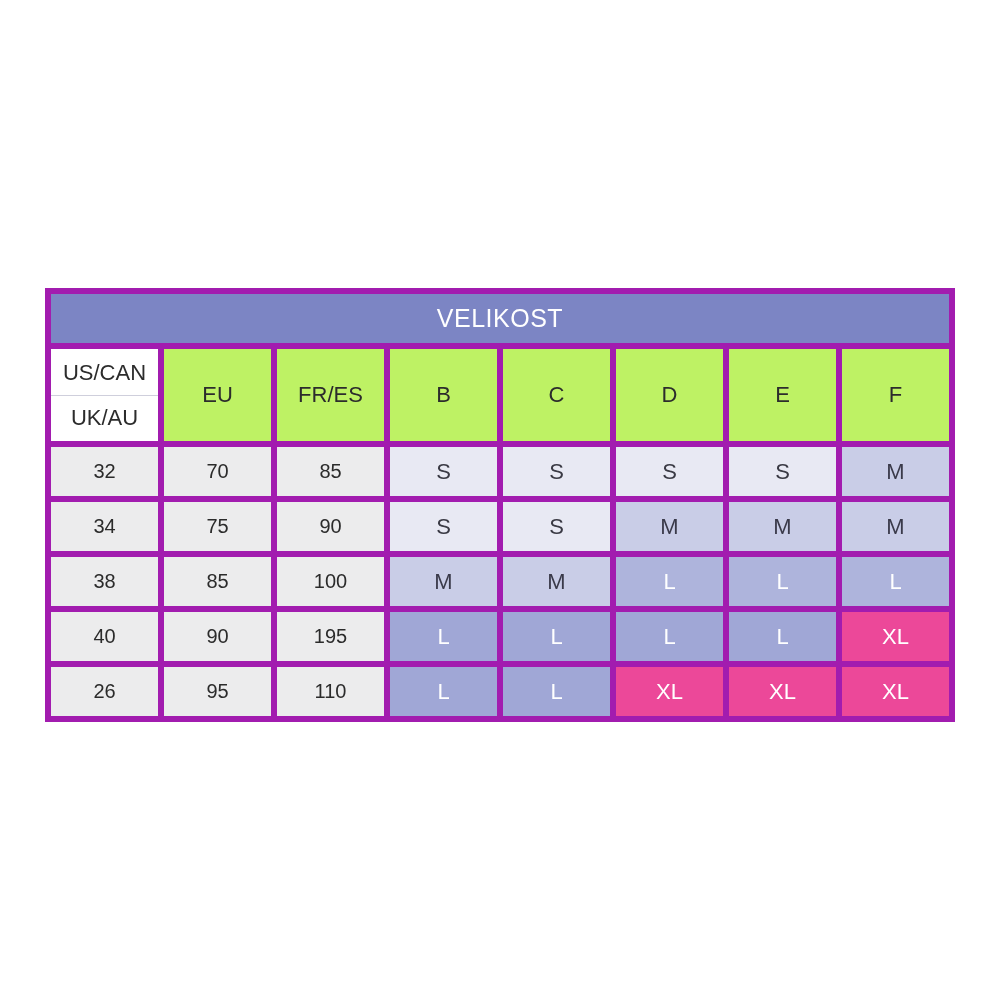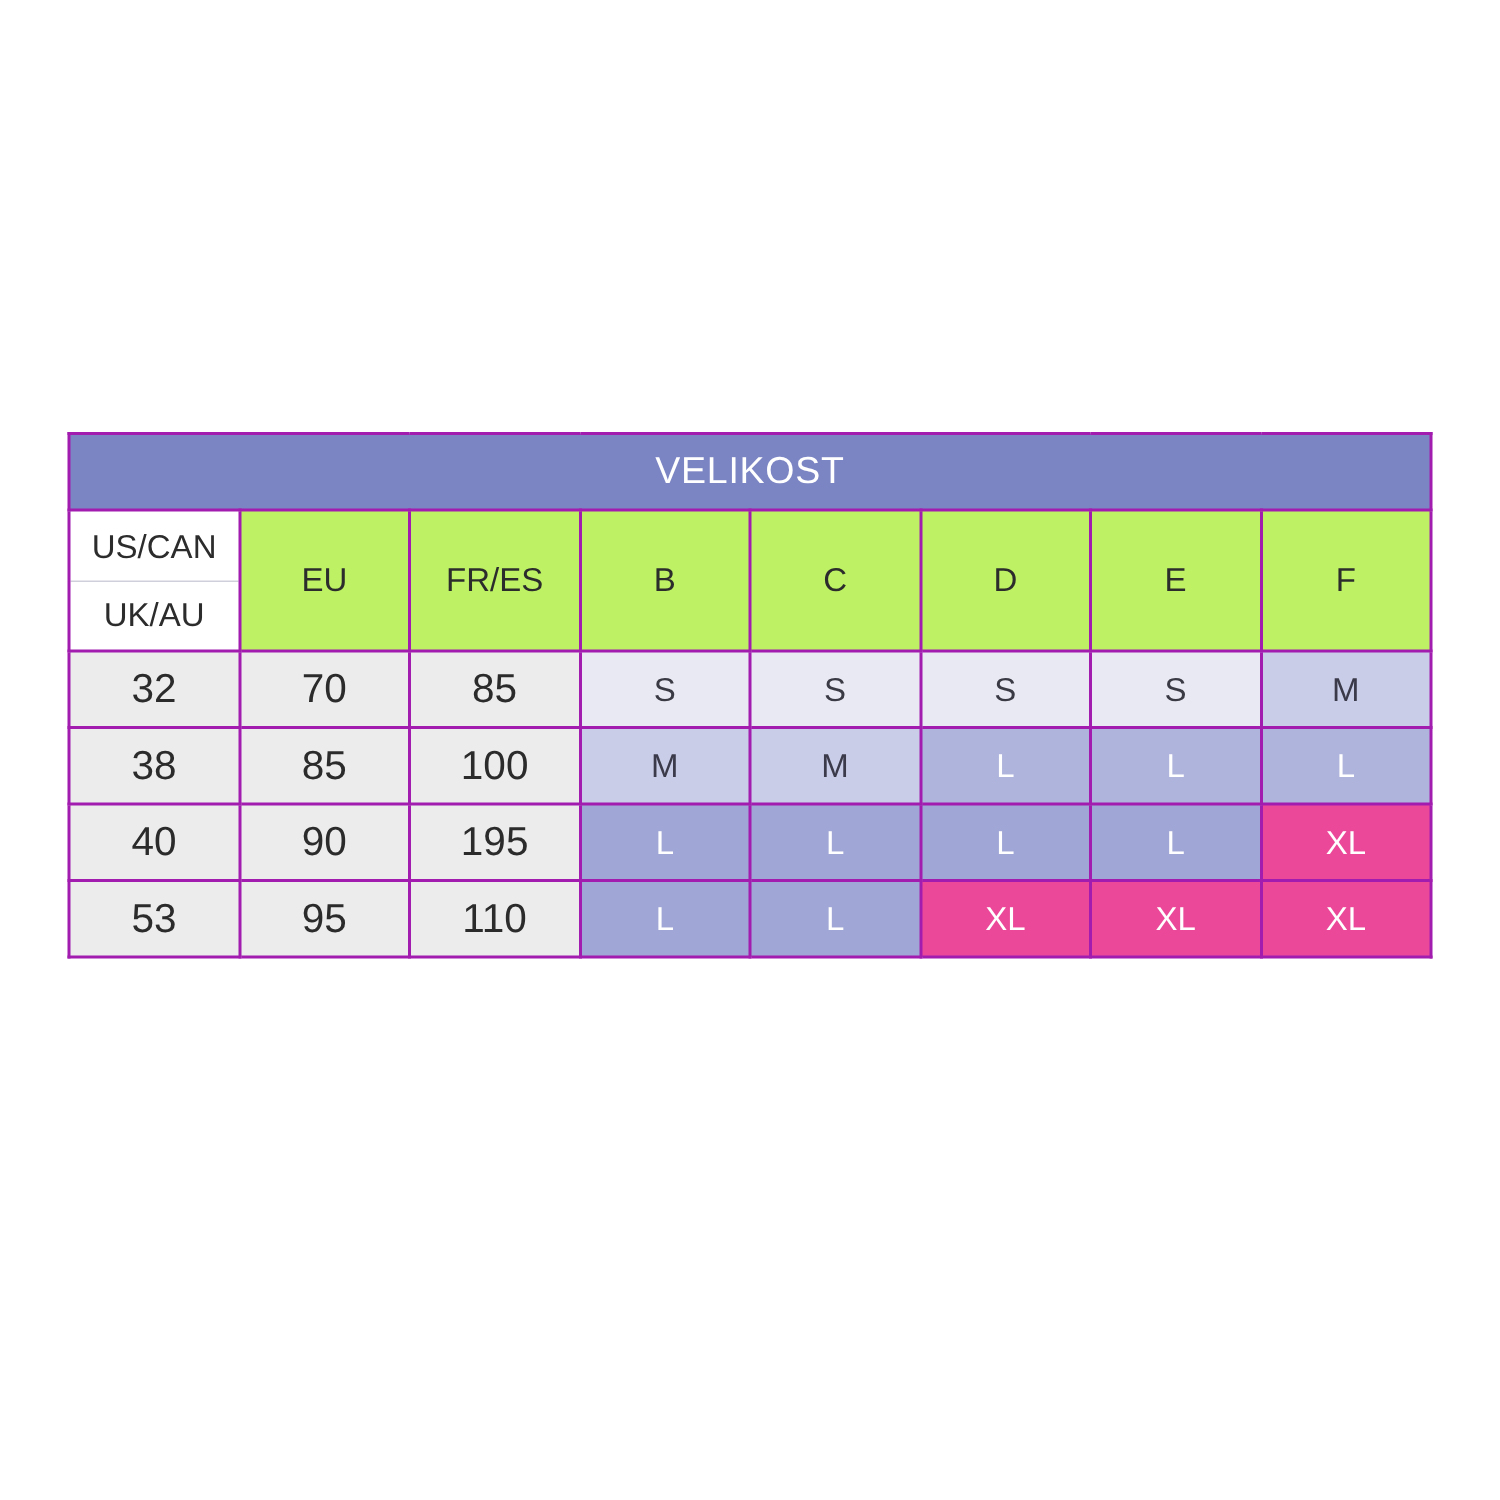--- a/index.html
+++ b/index.html
@@ -18,21 +18,21 @@
     left: 45px;
     top: 288px;
     width: 910px;
   }
   table.size-table {
     border-collapse: collapse;
     width: 910px;
     table-layout: fixed;
   }
   table.size-table td, table.size-table th {
-    border: 2px solid #a21caf;
+    border: 6px solid #a21caf;
     text-align: center;
     vertical-align: middle;
     font-weight: normal;
   }
   .title-cell {
     background: #7c85c4;
     color: #ffffff;
     font-size: 25px;
     height: 47px;
     letter-spacing: 0.5px;
@@ -56,21 +56,21 @@
     color: #2c2c2c;
     height: 44px;
     line-height: 44px;
   }
   .head-split .top {
     border-bottom: 1px solid #cfcfdc;
   }
   .lab {
     background: #ececed;
     color: #2b2b2b;
-    font-size: 27px;
+    font-size: 20px;
     height: 47px;
     border: 1px solid #ffffff;
   }
   .cell {
     font-size: 22px;
     height: 47px;
     border: 1px solid #ffffff;
   }
   
   .s0 { background: #e8e9f3; color: #3a3a44; }
@@ -106,41 +106,51 @@
         <td class="lab">32</td>
         <td class="lab">70</td>
         <td class="lab">85</td>
         <td class="cell s0">S</td>
         <td class="cell s0">S</td>
         <td class="cell s0">S</td>
         <td class="cell s0">S</td>
         <td class="cell s2">M</td>
       </tr>
       <tr>
+        <td class="lab">34</td>
+        <td class="lab">75</td>
+        <td class="lab">90</td>
+        <td class="cell s0">S</td>
+        <td class="cell s0">S</td>
+        <td class="cell s2">M</td>
+        <td class="cell s2">M</td>
+        <td class="cell s2">M</td>
+      </tr>
+      <tr>
         <td class="lab">38</td>
         <td class="lab">85</td>
         <td class="lab">100</td>
         <td class="cell s2">M</td>
         <td class="cell s2">M</td>
         <td class="cell s4">L</td>
         <td class="cell s4">L</td>
         <td class="cell s4">L</td>
       </tr>
       <tr>
         <td class="lab">40</td>
         <td class="lab">90</td>
         <td class="lab">195</td>
         <td class="cell s5">L</td>
         <td class="cell s5">L</td>
         <td class="cell s5">L</td>
         <td class="cell s5">L</td>
         <td class="cell s6">XL</td>
       </tr>
       <tr>
-        <td class="lab">53</td>
+        <td class="lab">26</td>
         <td class="lab">95</td>
         <td class="lab">110</td>
         <td class="cell s5">L</td>
         <td class="cell s5">L</td>
         <td class="cell s6">XL</td>
         <td class="cell s6">XL</td>
         <td class="cell s6">XL</td>
       </tr>
     </tbody>
   </table>

